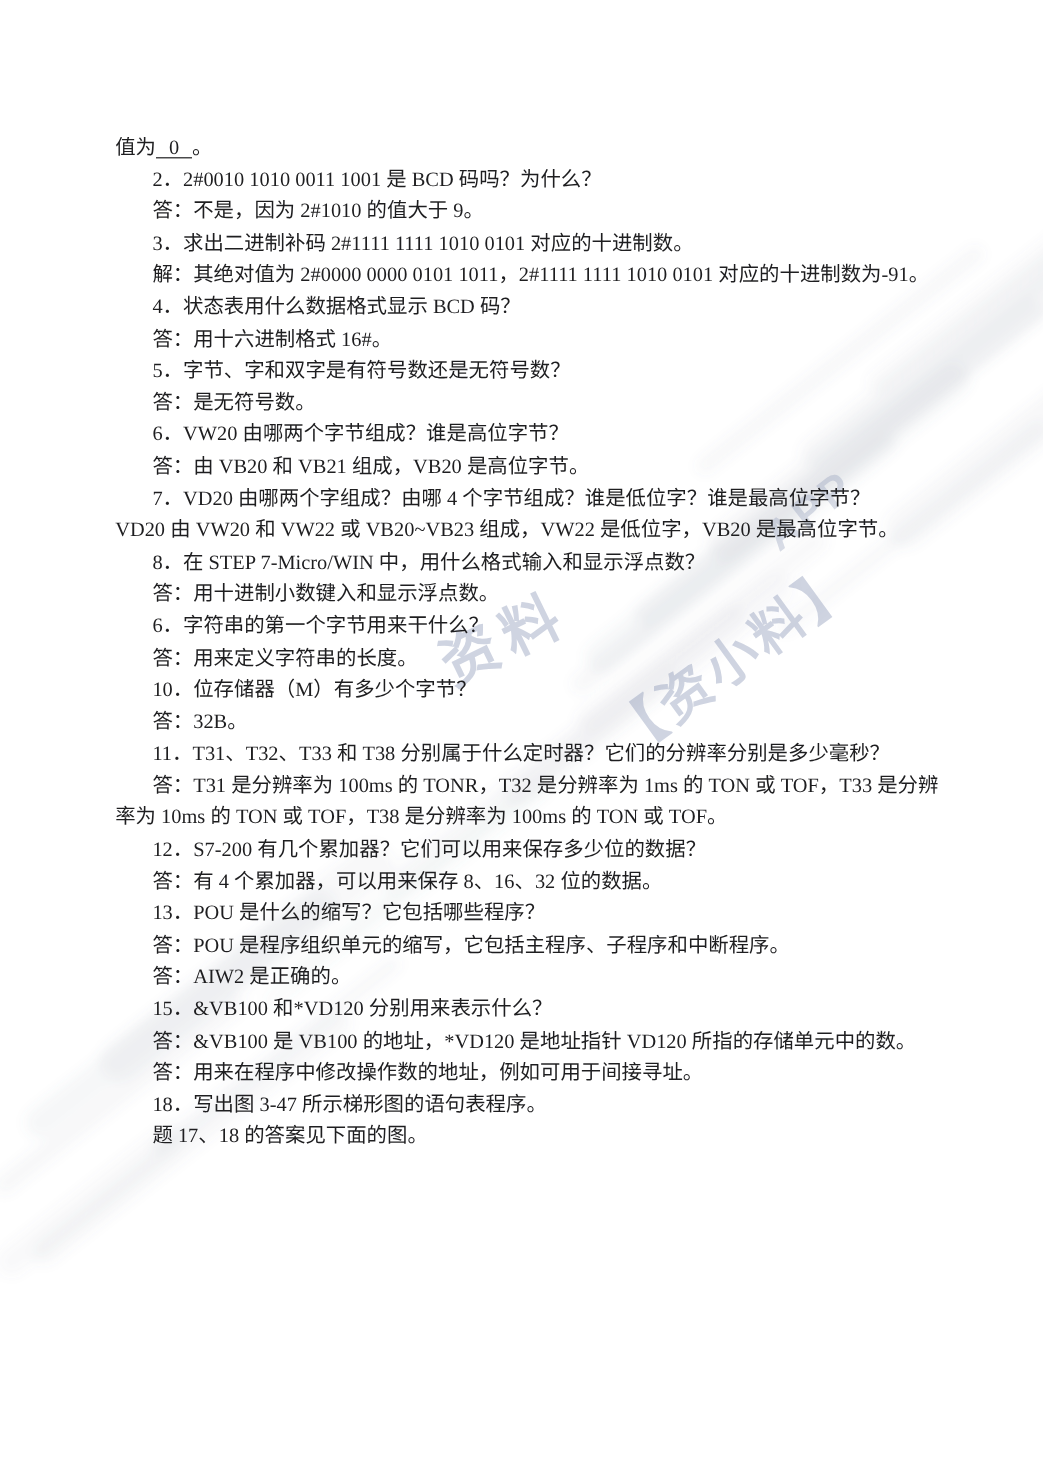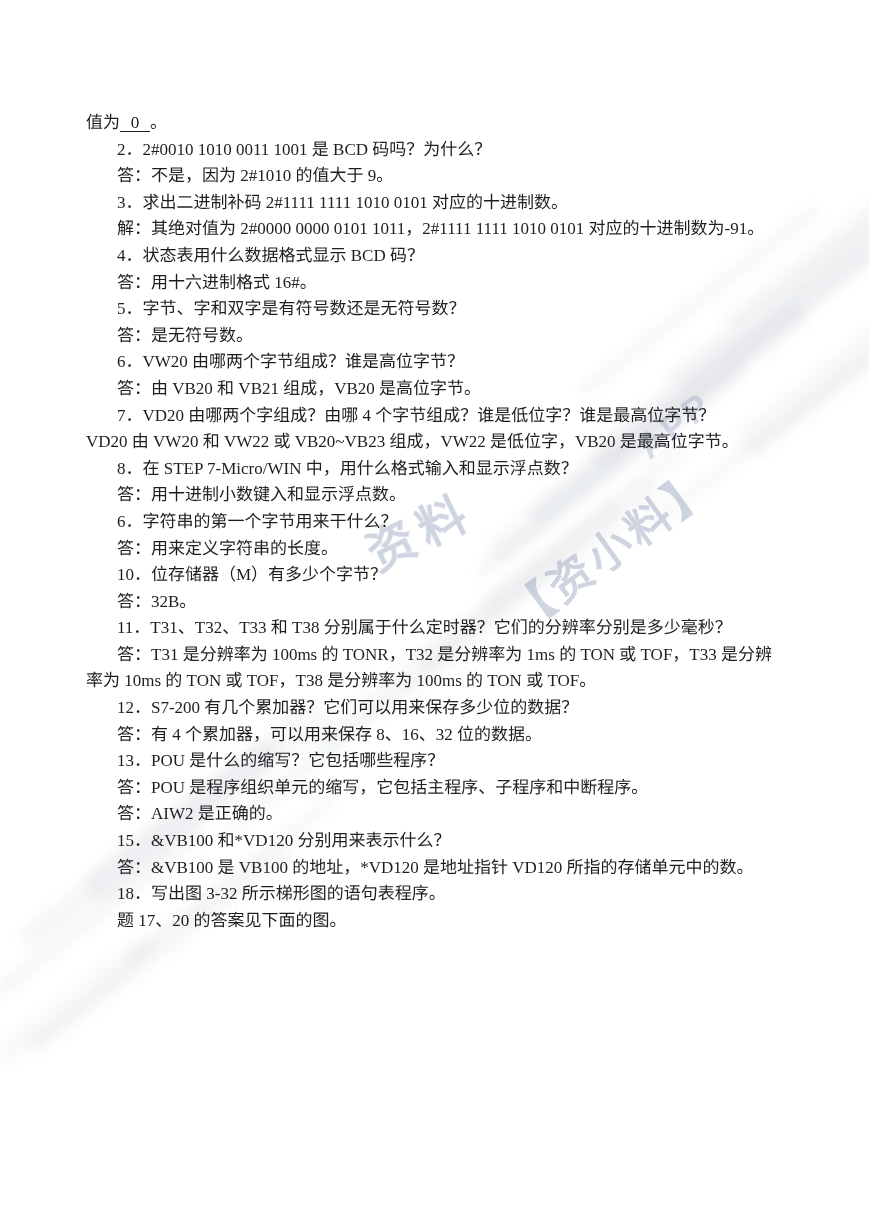--- a/index.html
+++ b/index.html
@@ -22,21 +22,21 @@
     font-weight:bold;
     color:rgba(128,142,176,0.38);
     transform-origin:left center;
     white-space:nowrap;
   }
   .wm1{left:368px;top:518px;transform:rotate(-26deg);font-size:48px;letter-spacing:8px;}
   .wm2{left:512px;top:585px;transform:rotate(-36deg);font-size:44px;letter-spacing:4px;}
   .wm3{left:642px;top:430px;transform:rotate(-38deg);font-size:36px;letter-spacing:3px;color:rgba(128,142,176,0.30);}
   
   .text-block{
-    position:absolute;left:86px;top:110px;width:710px;
+    position:absolute;left:96px;top:110px;width:710px;
     z-index:1;
     font-size:17px;line-height:26.6px;
     color:#1e1e20;
   }
   .line{margin:0;white-space:nowrap;}
   .line.indent{padding-left:31px;}
   .blank{
     display:inline-block;
     min-width:30px;
     text-align:center;
@@ -109,16 +109,17 @@
       <p class="line indent">11．T31、T32、T33 和 T38 分别属于什么定时器？它们的分辨率分别是多少毫秒？</p>
       <p class="line indent">答：T31 是分辨率为 100ms 的 TONR，T32 是分辨率为 1ms 的 TON 或 TOF，T33 是分辨</p>
       <p class="line">率为 10ms 的 TON 或 TOF，T38 是分辨率为 100ms 的 TON 或 TOF。</p>
       <p class="line indent">12．S7-200 有几个累加器？它们可以用来保存多少位的数据？</p>
       <p class="line indent">答：有 4 个累加器，可以用来保存 8、16、32 位的数据。</p>
       <p class="line indent">13．POU 是什么的缩写？它包括哪些程序？</p>
       <p class="line indent">答：POU 是程序组织单元的缩写，它包括主程序、子程序和中断程序。</p>
       <p class="line indent">答：AIW2 是正确的。</p>
       <p class="line indent">15．&amp;VB100 和*VD120 分别用来表示什么？</p>
       <p class="line indent">答：&amp;VB100 是 VB100 的地址，*VD120 是地址指针 VD120 所指的存储单元中的数。</p>
-      <p class="line indent">18．写出图 3-32 所示梯形图的语句表程序。</p>
-      <p class="line indent">题 17、20 的答案见下面的图。</p>
+      <p class="line indent">答：用来在程序中修改操作数的地址，例如可用于间接寻址。</p>
+      <p class="line indent">18．写出图 3-47 所示梯形图的语句表程序。</p>
+      <p class="line indent">题 17、18 的答案见下面的图。</p>
     </div>
 </div>
 
 </body></html>

